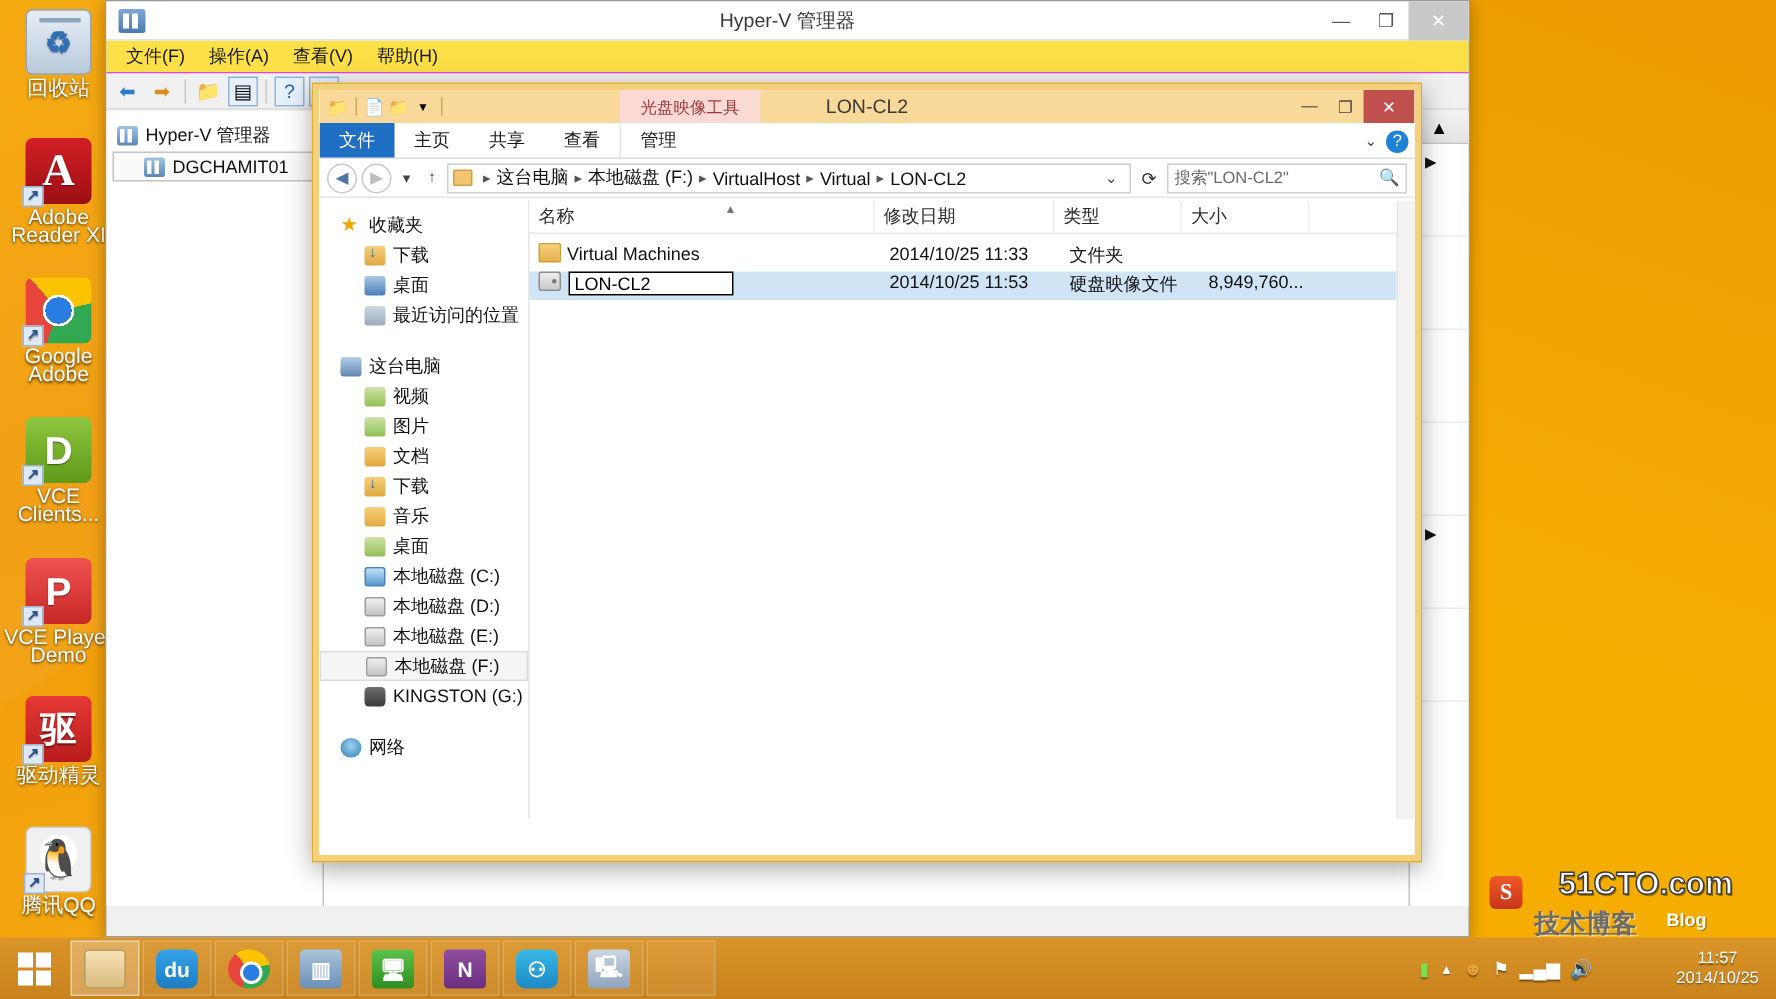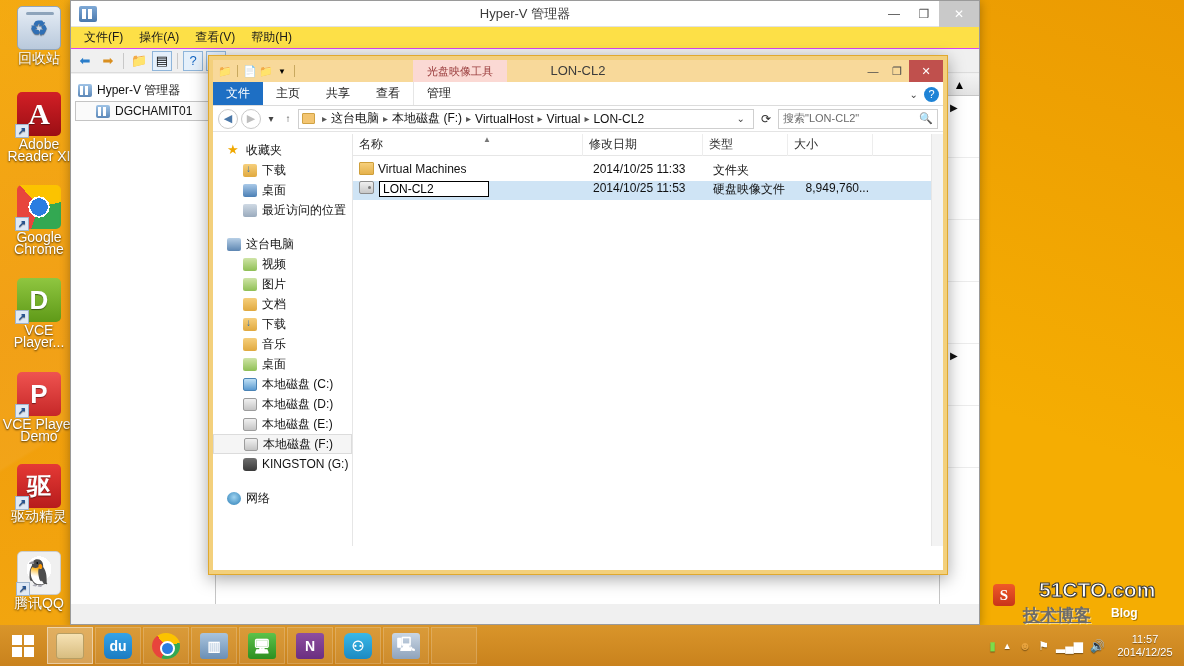--- a/index.html
+++ b/index.html
@@ -294,21 +294,21 @@
   .a-rdp{ background:linear-gradient(180deg,#5cc24a,#2e8f21); border-radius:3px; }
   .a-one{ background:linear-gradient(180deg,#8e4ea0,#6b2f80); border-radius:3px; }
   .a-pm{ background:linear-gradient(180deg,#39b8e8,#1c8ac2); border-radius:6px; }
   .a-vm{ background:linear-gradient(180deg,#c9d6e4,#8fa3bb); border-radius:3px; }
   .a-ms{ display:grid; grid-template-columns:1fr 1fr; grid-template-rows:1fr 1fr; gap:2px;
          background:none; }
   .a-ms i{ display:block; }
   #tray{ margin-left:auto; display:flex; align-items:center; gap:7px; padding-right:6px; }
   .tray-ico{ font-size:12px; color:#fff; text-shadow:0 1px 1px rgba(0,0,0,.4); }
   #clock{ width:66px; text-align:center; color:#fff; font-size:11px; line-height:13px;
-          text-shadow:0 1px 1px rgba(0,0,0,.45); }
+          text-shadow:0 1px 1px rgba(0,0,0,.45);margin-left:43px; }
 </style>
 </head>
 <body>
 
 <div id="desktop">
   <div id="desk-wedge"></div>
 
   <div class="dicon" style="top:6px">
     <div class="glyph ic-bin"></div>
     <div class="lbl">回收站</div>
@@ -320,29 +320,29 @@
     </div>
     <div class="lbl" style="white-space:pre-line">Adobe
 Reader XI</div>
   </div>
 
   <div class="dicon" style="top:185px">
     <div class="glyph ic-chrome">
       <span class="shortcut">↗</span>
     </div>
     <div class="lbl" style="white-space:pre-line">Google
-Chrome</div>
+Adobe</div>
   </div>
 
   <div class="dicon" style="top:278px">
     <div class="glyph ic-vced">
       <span class="shortcut">↗</span>
     </div>
     <div class="lbl" style="white-space:pre-line">VCE
-Player...</div>
+Clients...</div>
   </div>
 
   <div class="dicon" style="top:372px">
     <div class="glyph ic-vcep">
       <span class="shortcut">↗</span>
     </div>
     <div class="lbl" style="white-space:pre-line">VCE Player
 Demo</div>
   </div>
 
@@ -653,16 +653,16 @@
 
   <div id="tray">
     <span class="tray-ico" style="color:#7ddc4a">▮</span>
     <span class="tray-ico" style="font-size:9px">▲</span>
     <span class="tray-ico" style="color:#e8a33d">☻</span>
     <span class="tray-ico">⚑</span>
     <span class="tray-ico">▂▄▆</span>
     <span class="tray-ico">🔊</span>
     <div id="clock">
       <div>11:57</div>
-      <div>2014/12/25</div>
+      <div>2014/10/25</div>
     </div>
   </div>
 </div>
 
 </body></html>

